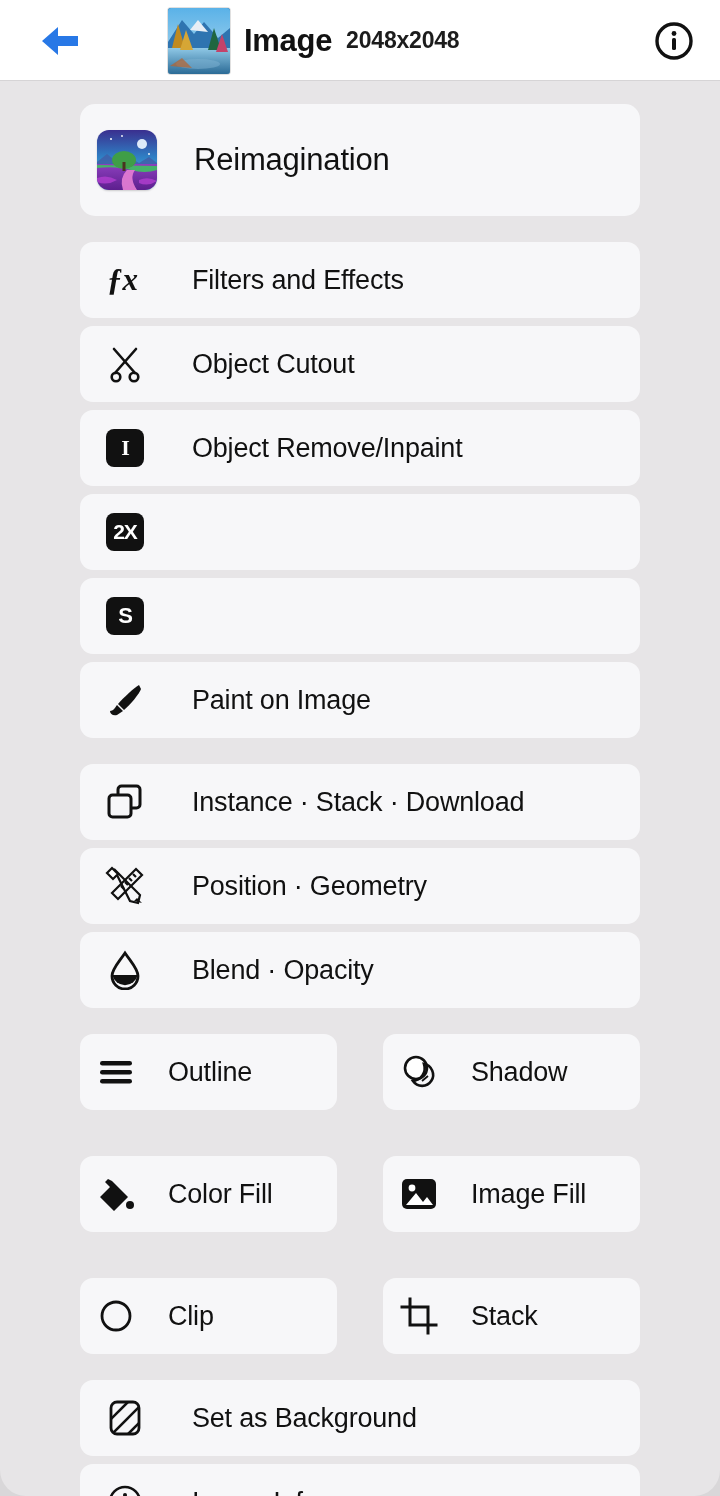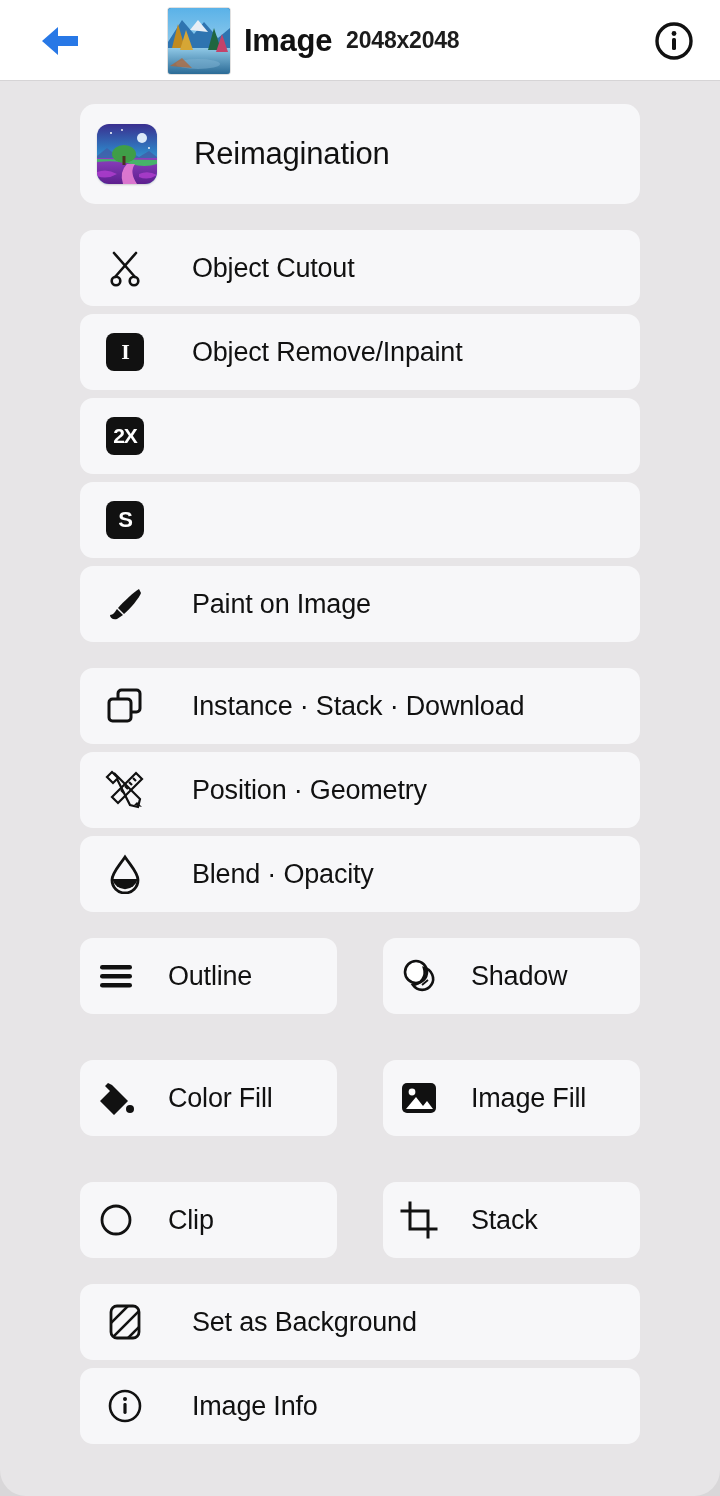--- a/index.html
+++ b/index.html
@@ -62,21 +62,21 @@
 
   .row {
     position: relative;
     background: #f7f7f9;
     border-radius: 13px;
     height: 76px;
     display: flex; align-items: center;
     margin-bottom: 8px;
     cursor: pointer;
   }
-  .row.tall { height: 100px; border-radius: 15px; }
+  .row.tall { height: 112px; border-radius: 15px; }
   .row:last-child { margin-bottom: 0; }
   .row-icon {
     width: 90px; min-width: 90px;
     display: flex; align-items: center; justify-content: center;
   }
   .row.tall .row-icon { width: 94px; min-width: 94px; }
   .row-label {
     font-size: 27px; color: #111111; letter-spacing: -.2px;
     margin-left: 22px;
   }
@@ -197,20 +197,28 @@
               <path d="M42 50 q9 -4 18 1 q-9 6 -18 2 z" fill="#b23fd0" opacity=".8"></path>
             </svg>
           </div>
         </div>
         <div class="row-label">Reimagination</div>
       </div>
     </div>
 
     <div class="group">
 
+      <div class="row">
+        <div class="row-icon">
+          <svg width="44" height="44" viewBox="0 0 44 44">
+            <text x="4" y="32" font-family="Liberation Serif, serif" font-style="italic" font-weight="bold" font-size="31" fill="#111">ƒx</text>
+          </svg>
+        </div>
+        <div class="row-label">Filters and Effects</div>
+      </div>
 
       <div class="row">
         <div class="row-icon">
           <svg width="40" height="40" viewBox="0 0 40 40">
             <g stroke="#111" stroke-width="2.6" fill="none" stroke-linecap="round">
               <line x1="9" y1="5" x2="30" y2="29"></line>
               <line x1="31" y1="5" x2="10" y2="29"></line>
               <circle cx="11" cy="33" r="4.3"></circle>
               <circle cx="29" cy="33" r="4.3"></circle>
             </g>

